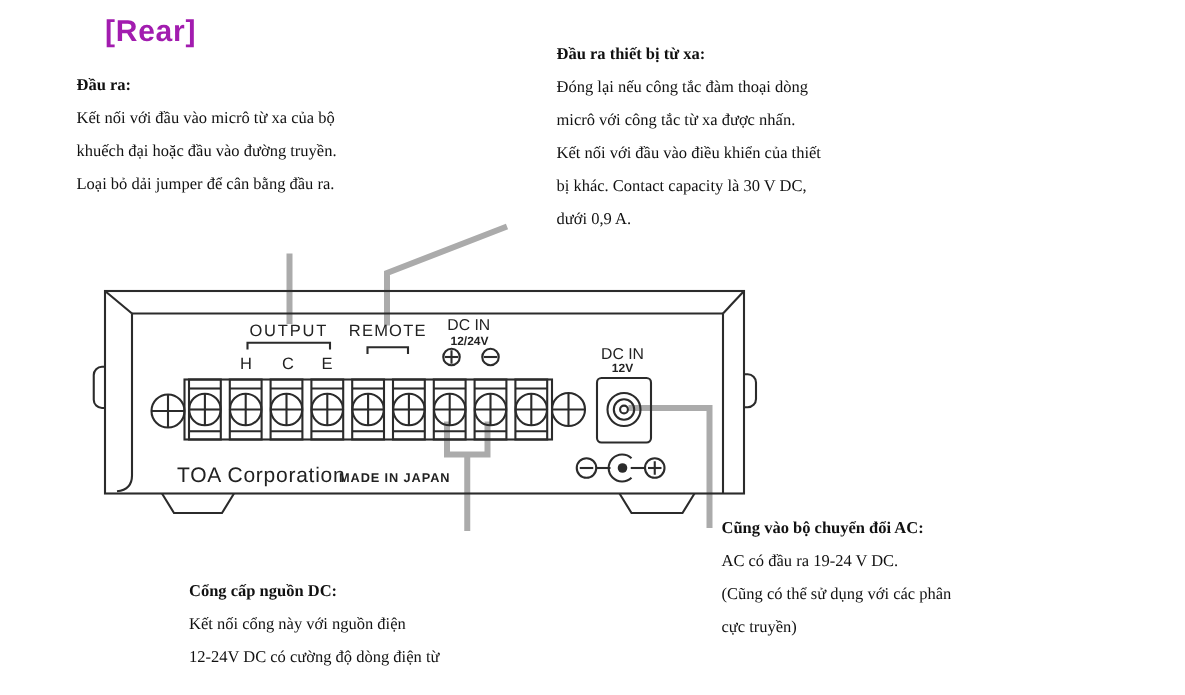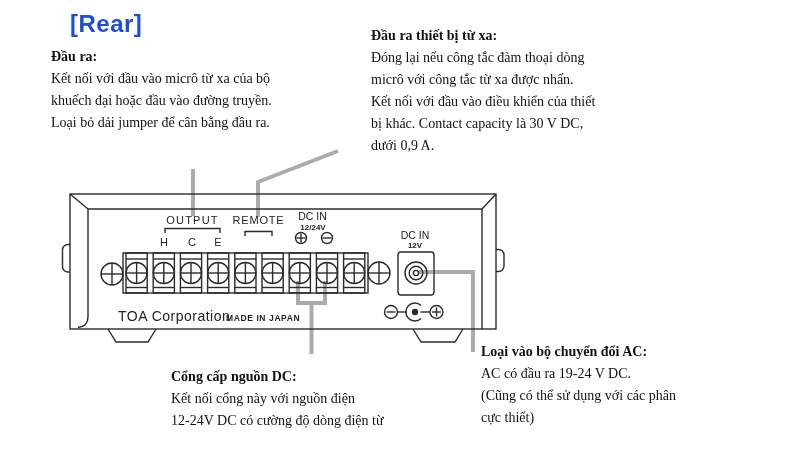--- a/index.html
+++ b/index.html
@@ -8,25 +8,25 @@
     width:790px;height:463px;
     background:#ffffff;
     font-family:"Liberation Serif","DejaVu Serif",serif;
     color:#111;
     overflow:hidden;
   }
   .heading{
     position:absolute;
     font-family:"Liberation Sans","DejaVu Sans",sans-serif;
     font-weight:bold;
-    font-size:24px;
-    color:#1d4ed8;
+    font-size:20px;
+    color:#a21caf;
     letter-spacing:.5px;
   }
-  .note{position:absolute;font-size:14px;line-height:22px;}
+  .note{position:absolute;font-size:11px;line-height:22px;}
   .note-title{font-weight:bold;white-space:nowrap;}
   .note-line{white-space:nowrap;}
   svg.diagram{position:absolute;left:0;top:0;pointer-events:none;}
   .ink{stroke:var(--ink,#2b2b2b);fill:none;stroke-width:1.4;}
   .ink-fill{fill:var(--ink,#2b2b2b);stroke:none;}
   .callout{stroke:var(--callout,#ababab);fill:none;stroke-width:4;stroke-linejoin:miter;stroke-linecap:butt;}
   .panel-label{
     font-family:"Liberation Sans","DejaVu Sans",sans-serif;
     fill:#222;stroke:none;
   }
@@ -47,31 +47,31 @@
 
   <div class="note" style="left:371px;top:25px;">
     <div class="note-title">Đầu ra thiết bị từ xa:</div>
     <div class="note-line">Đóng lại nếu công tắc đàm thoại dòng</div>
     <div class="note-line">micrô với công tắc từ xa được nhấn.</div>
     <div class="note-line">Kết nối với đầu vào điều khiển của thiết</div>
     <div class="note-line">bị khác. Contact capacity là 30 V DC,</div>
     <div class="note-line">dưới 0,9 A.</div>
   </div>
 
-  <div class="note" style="left:126px;top:366px;margin-left:45px;">
+  <div class="note" style="left:126px;top:383px;">
     <div class="note-title">Cổng cấp nguồn DC:</div>
     <div class="note-line">Kết nối cổng này với nguồn điện</div>
     <div class="note-line">12-24V DC có cường độ dòng điện từ</div>
   </div>
 
   <div class="note" style="left:481px;top:341px;">
-    <div class="note-title">Loại vào bộ chuyển đổi AC:</div>
+    <div class="note-title">Cũng vào bộ chuyển đổi AC:</div>
     <div class="note-line">AC có đầu ra 19-24 V DC.</div>
     <div class="note-line">(Cũng có thể sử dụng với các phân</div>
-    <div class="note-line">cực thiết)</div>
+    <div class="note-line">cực truyền)</div>
   </div>
 
   <svg class="diagram" width="790" height="463" viewBox="0 0 790 463">
 
     <path class="callout" d="M193,169 V216"></path>
     <path class="callout" d="M338,151 L258,182 V217"></path>
     <path class="callout" d="M298,281 L298,303 L325,303 L325,281 M311.5,303 L311.5,354"></path>
     <path class="callout" d="M419,272 H473 V352"></path>
 
     <g>

